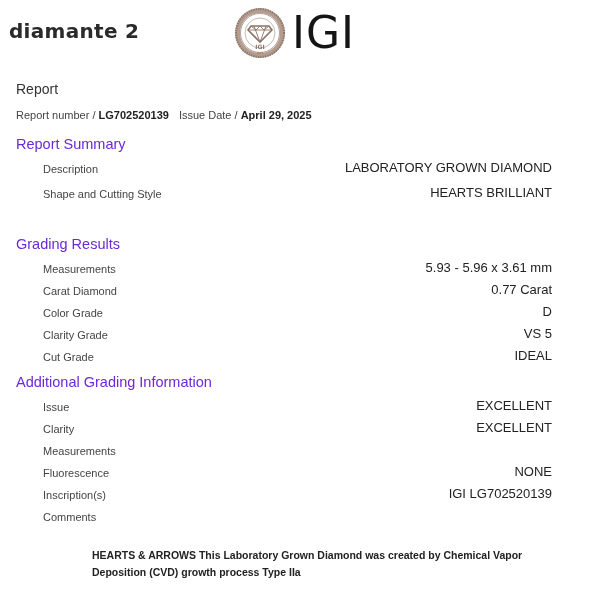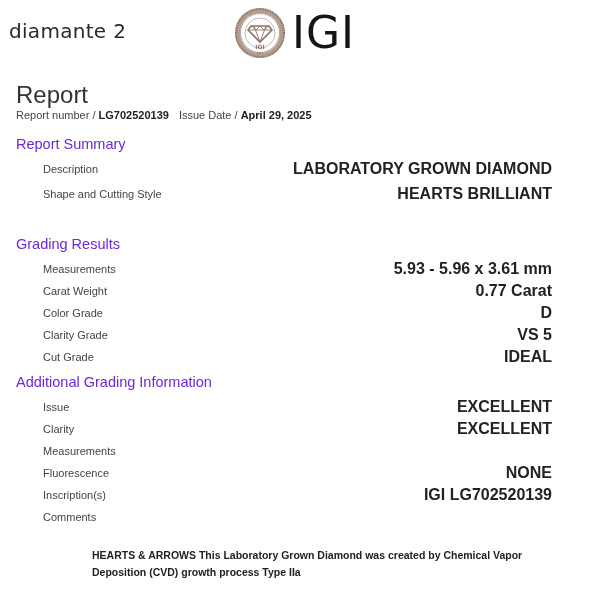--- a/index.html
+++ b/index.html
@@ -1,43 +1,43 @@
 <!DOCTYPE html>
 <html><head>
   <meta charset="utf-8">
   <style>
     * { box-sizing: border-box; margin: 0; padding: 0; }
     html, body { width: 600px; height: 600px; background: #ffffff; overflow: hidden; }
     body { position: relative; font-family: "Liberation Sans", "DejaVu Sans", sans-serif; color: #333333; }
 
     .doc-title {
       position: absolute; left: 9px; top: 19px;
-      font-family: "DejaVu Sans", sans-serif; font-size: 20px; font-weight: 400;
+      font-family: "DejaVu Sans", sans-serif; font-size: 20px; font-weight: 700;
       color: #2a2a2a; letter-spacing: 0.3px;
     }
     .logo-wrap { position: absolute; left: 234px; top: 7px; width: 130px; height: 52px; }
     .seal { position: absolute; left: 0; top: 0; width: 52px; height: 52px; }
     .igi-wordmark {
       position: absolute; left: 58px; top: 0px;
       font-family: "DejaVu Sans", sans-serif; font-size: 44px; font-weight: 400;
       color: #151515; letter-spacing: 1px; line-height: 52px;
     }
 
     .h-report {
       position: absolute; left: 16px; top: 81px;
-      font-size: 24px; color: #333; font-weight: 400;
+      font-size: 14px; color: #333; font-weight: 400;
     }
     .report-meta { position: absolute; left: 16px; top: 109px; font-size: 11px; color: #444; white-space: nowrap; }
     .report-meta b { color: #222; font-weight: 700; }
     .report-meta .gap { display: inline-block; width: 10px; }
 
     .section-title { position: absolute; left: 16px; font-size: 14.5px; color: #6d28d9; font-weight: 400; }
 
     .row-label { position: absolute; left: 16px; font-size: 11px; color: #444; padding-left: 27px; }
-    .row-value { position: absolute; right: 48px; font-size: 16px; color: #222; font-weight: 700; text-align: right; white-space: nowrap; }
+    .row-value { position: absolute; right: 48px; font-size: 13px; color: #222; font-weight: 400; text-align: right; white-space: nowrap; }
 
     .comments-text {
       position: absolute; left: 92px; top: 508px; width: 450px;
       font-size: 10.5px; font-weight: 700; color: #222; line-height: 17px; margin-top: 39px;
     }
   </style>
 </head>
 <body>
 
 <div class="doc-title">diamante 2</div>
@@ -64,21 +64,21 @@
 
 <div class="section-title" style="top:136px">Report Summary</div>
 <div class="row-label" style="top:163px">Description</div>
 <div class="row-value" style="top:160px">LABORATORY GROWN DIAMOND</div>
 <div class="row-label" style="top:188px">Shape and Cutting Style</div>
 <div class="row-value" style="top:185px">HEARTS BRILLIANT</div>
 
 <div class="section-title" style="top:236px">Grading Results</div>
 <div class="row-label" style="top:263px">Measurements</div>
 <div class="row-value" style="top:260px">5.93 - 5.96 x 3.61 mm</div>
-<div class="row-label" style="top:285px">Carat Weight</div>
+<div class="row-label" style="top:285px">Carat Diamond</div>
 <div class="row-value" style="top:282px">0.77 Carat</div>
 <div class="row-label" style="top:307px">Color Grade</div>
 <div class="row-value" style="top:304px">D</div>
 <div class="row-label" style="top:329px">Clarity Grade</div>
 <div class="row-value" style="top:326px">VS 5</div>
 <div class="row-label" style="top:351px">Cut Grade</div>
 <div class="row-value" style="top:348px">IDEAL</div>
 
 <div class="section-title" style="top:374px">Additional Grading Information</div>
 <div class="row-label" style="top:401px">Issue</div>

